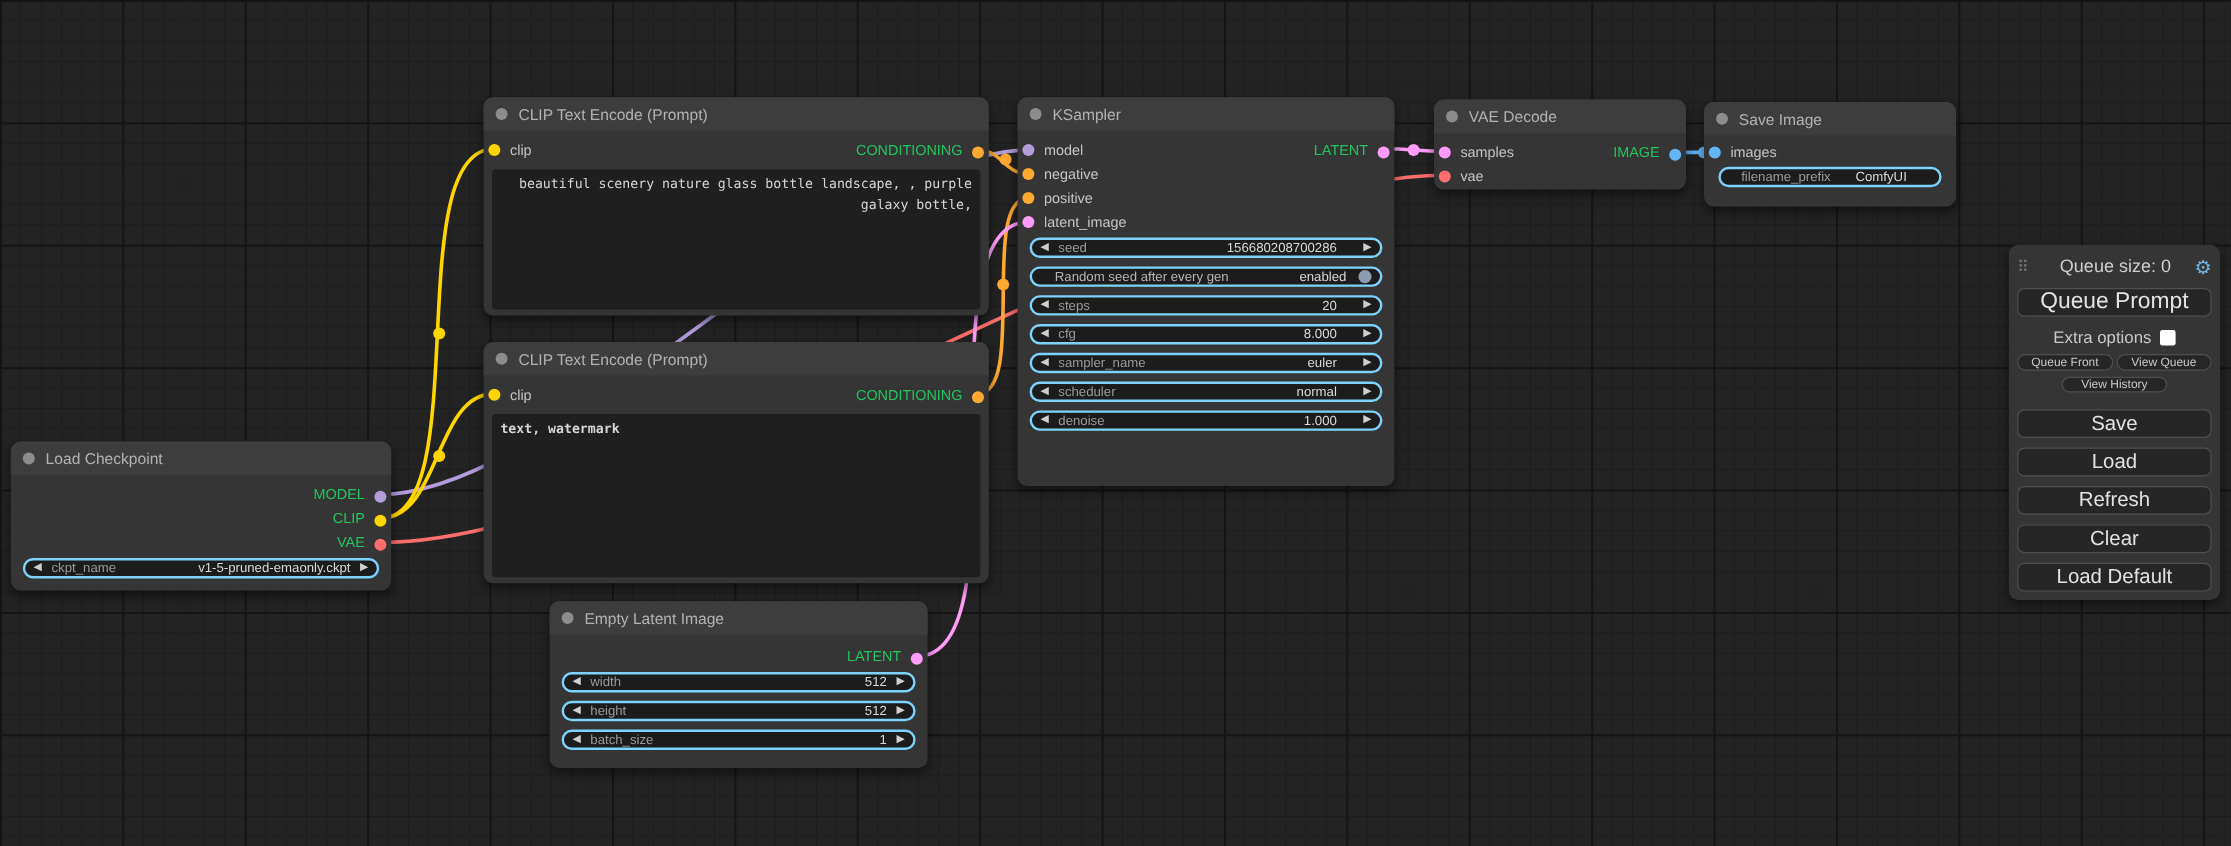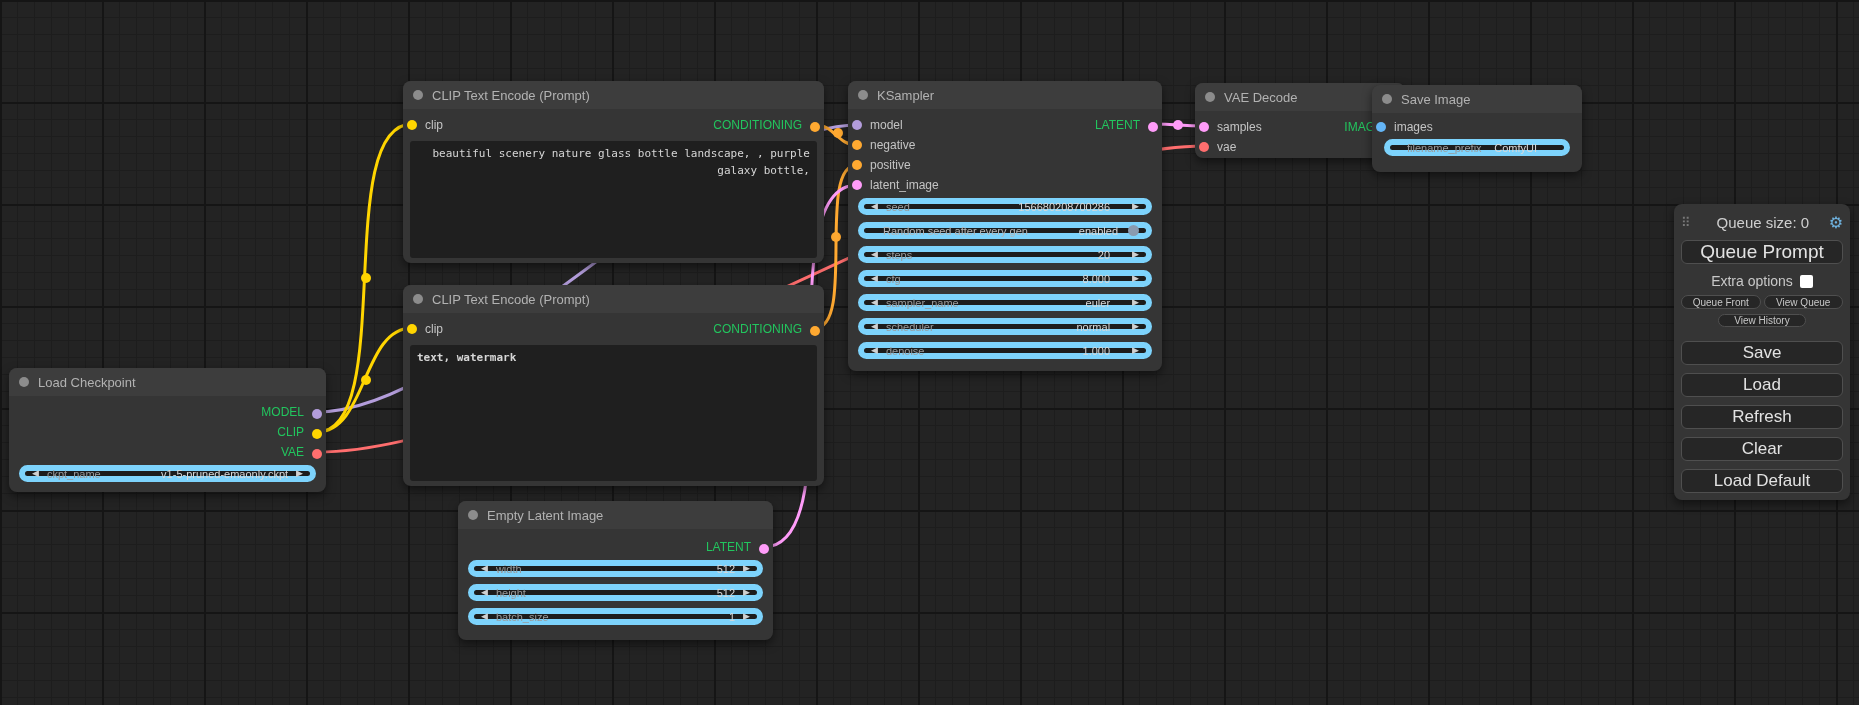--- a/index.html
+++ b/index.html
@@ -26,21 +26,21 @@
     font-size:13px; color:#b2b2b2; white-space:nowrap;
   }
   .tdot { width:10px; height:10px; border-radius:50%; background:#8c8c8c; flex:0 0 auto; }
   .nbody { padding-top:6px; position:relative; }
   .prow { height:20px; display:flex; align-items:center; padding:0 4px; font-size:12px; }
   .pin  { display:flex; align-items:center; gap:8px; color:#c4c4c4; }
   .pout { margin-left:auto; display:flex; align-items:flex-end; gap:8px; color:#22c55e; }
   .pdot { width:10px; height:10px; border-radius:50%; flex:0 0 auto; }
   .widget {
     height:17px; margin:7px 10px 0; background:#1c1c1c;
-    border:6px solid #7dd3fc; border-radius:10px;
+    border:2px solid #7dd3fc; border-radius:10px;
     display:flex; align-items:center; padding:0 7px; gap:8px;
     font-size:11px; white-space:nowrap;
   }
   .widget.mt3 { margin-top:3px; }
   .widget.mt2 { margin-top:2px; }
   .warrow { color:#cfcfcf; font-size:9px; font-family:"DejaVu Sans", sans-serif; line-height:1; }
   .wlabel { color:#9a9a9a; }
   .wvalue { margin-left:auto; color:#d8d8d8; }
   .wvalue.pad { margin-right:14px; }
   .togdot { width:11px; height:11px; border-radius:50%; margin-left:2px; flex:0 0 auto; }
@@ -48,23 +48,23 @@
     margin:6px 7px 0; background:#1f1f1f; border-radius:3px;
     font-family:"DejaVu Sans Mono", monospace; font-size:11px; line-height:1.5;
     color:#d6d6d6; padding:5px 7px; white-space:pre-wrap; overflow:hidden;
   }
   
   #n-load     { left:9px;    top:368px; width:317px; height:124px; }
   #n-clip-pos { left:403px;  top:81px;  width:421px; height:182px; }
   #n-clip-neg { left:403px;  top:285px; width:421px; height:201px; }
   #n-latent   { left:458px;  top:501px; width:315px; height:139px; }
   #n-latent .nbody { padding-top:8px; }
-  #n-ksampler { left:848px;  top:81px;  width:314px; height:290px; }
+  #n-ksampler { left:848px;  top:81px;  width:314px; height:324px; }
   #n-vae      { left:1195px; top:83px;  width:210px; height:75px;  }
-  #n-save     { left:1372px; top:85px;  width:210px; height:87px;  }
+  #n-save     { left:1420px; top:85px;  width:210px; height:87px;  }
   #n-save .nbody { padding-top:4px; }
   #n-clip-pos .ntext { height:117px;text-align:right; }
   #n-clip-neg .ntext { height:136px;font-weight:bold; }
   
   #queue-panel {
     position:absolute; z-index:3; left:1674px; top:204px; width:176px; height:296px;
     background:#353535; border-radius:8px; box-shadow:0 4px 10px rgba(0,0,0,.5);
     padding:8px 7px;
   }
   .qheader { display:flex; align-items:center; height:20px; }

